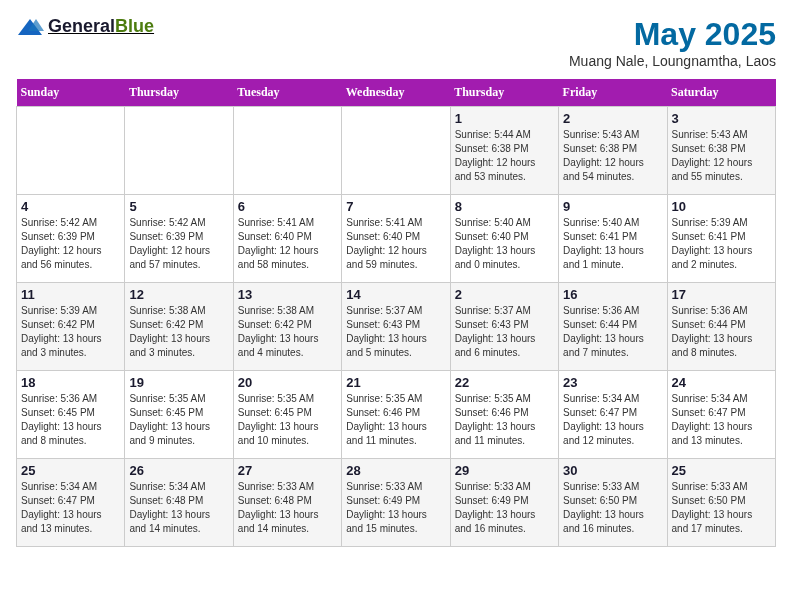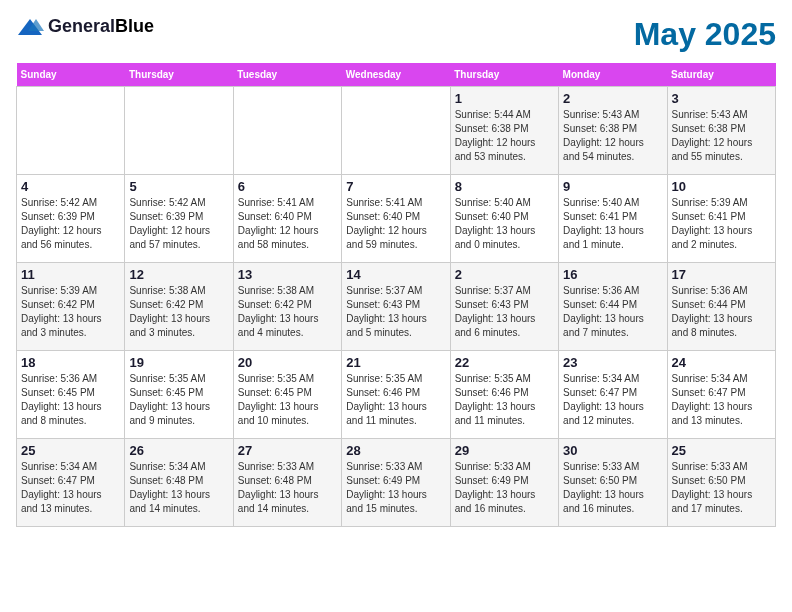--- a/index.html
+++ b/index.html
@@ -13,20 +13,21 @@
     .header {
       display: flex;
       justify-content: space-between;
       align-items: flex-start;
       margin-bottom: 10px;
     }
     .logo {
       display: flex;
       flex-direction: column;
       align-items: center;
+      text-decoration: underline;
     }
     .logo-icon {
       width: 28px;
       height: 20px;
     }
     .logo-top {
       display: flex;
       align-items: center;
       gap: 4px;
     }
@@ -41,26 +42,27 @@
     .calendar-subtitle {
       font-size: 14px;
       color: #333;
     }
     table {
       width: 100%;
       border-collapse: collapse;
       font-size: 11px;
     }
     thead tr th {
-      background-color: #d946ef;
+      background-color: #a21caf;
       color: white;
       padding: 6px 4px;
       text-align: left;
-      font-size: 10px;
+      font-size: 12px;
       font-weight: bold;
+      font-family: Liberation Serif, serif;
     }
     tbody tr td {
       border: 1px solid #ccc;
       vertical-align: top;
       padding: 4px;
       width: 108px;
       height: 88px;
       background: #fff;
     }
     tbody tr:nth-child(odd) td {
@@ -89,38 +91,39 @@
 
 <div class="header">
   <div class="logo">
     <div class="logo-top">
       <svg class="logo-icon" viewBox="0 0 28 20" xmlns="http://www.w3.org/2000/svg">
         <polygon points="14,2 26,18 2,18" fill="#1565c0"></polygon>
         <polygon points="20,2 28,14 12,14" fill="#1a75bb" opacity="0.7"></polygon>
       </svg>
       <span style="display:flex; gap:0;">
         <span style="font-size:18px;font-weight:bold;color:#1a1a2e;">General</span>
-        <span style="font-size:18px;font-weight:bold;color:#000000;">Blue</span>
+        <span style="font-size:18px;font-weight:bold;color:#4d7c0f;">Blue</span>
       </span>
     </div>
   </div>
   <div class="title-block">
     <div class="calendar-title">May 2025</div>
+    <div class="calendar-subtitle">Muang Nale, Loungnamtha, Laos</div>
   </div>
 </div>
 
 <table>
   <thead>
     <tr>
     <th>Sunday</th>
         <th>Thursday</th>
         <th>Tuesday</th>
         <th>Wednesday</th>
         <th>Thursday</th>
-        <th>Monday</th>
+        <th>Friday</th>
         <th>Saturday</th>
       </tr>
   </thead>
   <tbody id="calendar-body">
   <tr>
         <td class="empty-cell"></td>
         <td class="empty-cell"></td>
         <td class="empty-cell"></td>
         <td class="empty-cell"></td>
         <td>

